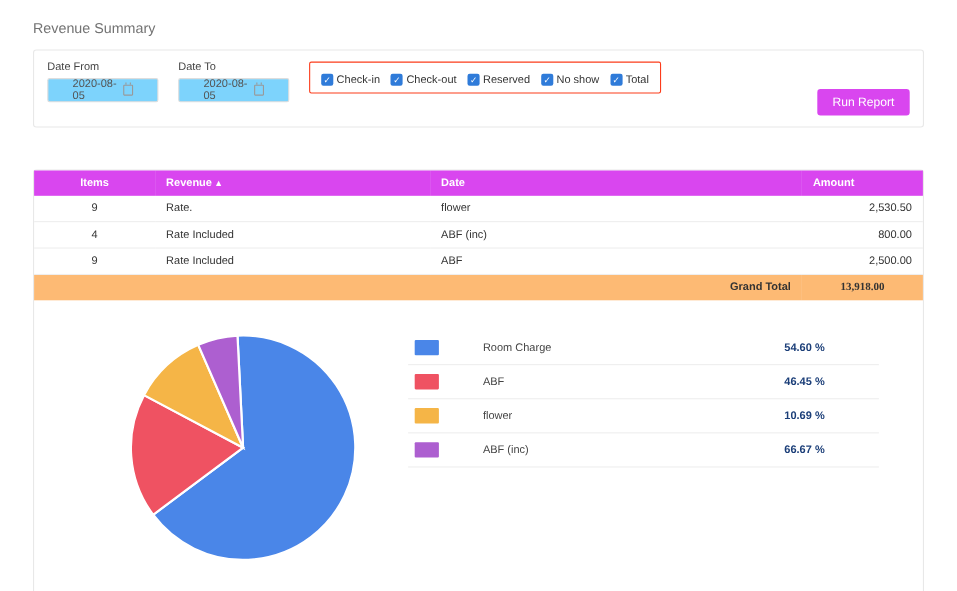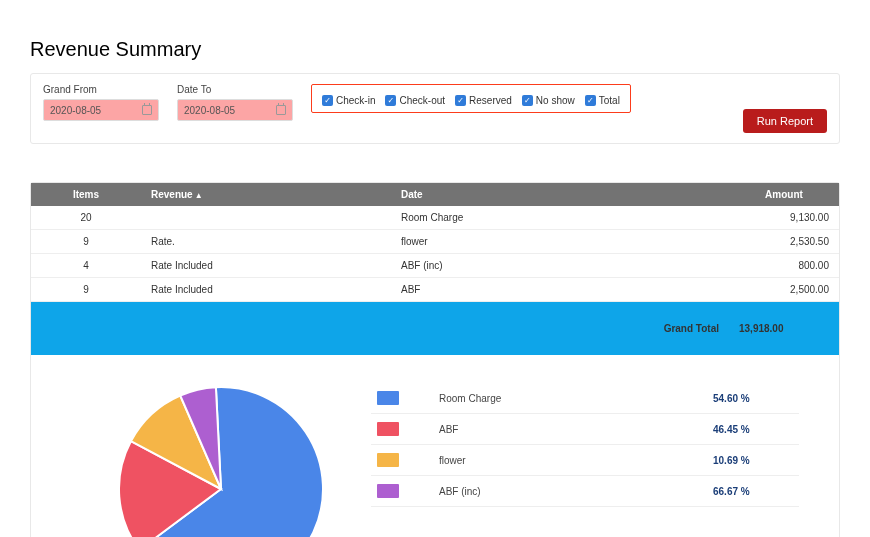--- a/index.html
+++ b/index.html
@@ -1,60 +1,60 @@
 <!DOCTYPE html>
 <html><head>
 <meta charset="utf-8">
 <style>
   * { box-sizing: border-box; margin: 0; padding: 0; }
   body { font-family: -apple-system, BlinkMacSystemFont, "Segoe UI", Arial, sans-serif; background: #fff; color: #333; font-size: 11px; }
   .page { padding: 18px 30px; }
-  .title { font-size: 20px; font-weight: 400; color: #000000; margin-bottom: 12px; margin-top: 20px; }
+  .title { font-size: 13px; font-weight: 400; color: #737373; margin-bottom: 12px; }
   .card { border: 1px solid #e8e8e8; border-radius: 3px; background: #fff; padding: 10px 12px; }
   .filters { display: flex; align-items: flex-start; gap: 18px; }
   .fgroup { display: flex; flex-direction: column; gap: 4px; }
   .flabel { font-size: 10px; color: #444; }
-  .date-input { display: flex; align-items: center; justify-content: space-between; border: 1px solid #ddd; border-radius: 2px; padding: 3px 6px; font-size: 10px; width: 116px; height: 22px; background: #fca5a5; color: #555; }
+  .date-input { display: flex; align-items: center; justify-content: space-between; border: 1px solid #ddd; border-radius: 2px; padding: 3px 22px; font-size: 10px; width: 101px; height: 22px; background: #7dd3fc; color: #555; }
   .cal-icon { width: 10px; height: 10px; border: 1px solid #999; border-radius: 1px; position: relative; }
   .cal-icon::before { content: ""; position: absolute; top: -3px; left: 1px; right: 1px; height: 2px; border-left: 1px solid #999; border-right: 1px solid #999; }
   .status-box { border: 1.5px solid #fc3c1b; border-radius: 2px; padding: 6px 10px 6px 10px; }
   .status-row { display: flex; gap: 10px; margin-top: 4px; flex-wrap: wrap; }
   .chk { display: inline-flex; align-items: center; gap: 3px; font-size: 10px; color: #333; }
   .chk-box { width: 11px; height: 11px; background: #2f7bd9; border-radius: 2px; display: inline-flex; align-items: center; justify-content: center; color: #fff; font-size: 8px; line-height: 1; }
   .spacer { flex: 1; }
-  .btn-run { background: #b91c1c; color: #fff; border: none; border-radius: 3px; padding: 6px 14px; font-size: 11px; cursor: pointer; align-self: center; margin-top: 25px; }
+  .btn-run { background: #d946ef; color: #fff; border: none; border-radius: 3px; padding: 6px 14px; font-size: 11px; cursor: pointer; align-self: center; margin-top: 25px; }
   .report-card { margin-top: 38px; padding: 0; }
   .tbl { width: 100%; border-collapse: collapse; font-size: 10px; }
-  .tbl thead th { background: #737373; color: #fff; font-weight: 600; padding: 6px 10px; text-align: left; }
+  .tbl thead th { background: #d946ef; color: #fff; font-weight: 600; padding: 6px 10px; text-align: left; }
   .tbl thead th.items { text-align: center; width: 110px; }
   .tbl thead th.cat { width: 250px; }
-  .tbl thead th.amt { text-align: center; width: 110px; }
+  .tbl thead th.amt { text-align: left; width: 110px; }
   .sort-caret { font-size: 8px; margin-left: 2px; }
   .tbl tbody td { border-bottom: 1px solid #eee; padding: 6px 10px; color: #333; }
   .tbl tbody td.items { text-align: center; }
   .tbl tbody td.amt { text-align: right; }
-  .tbl tfoot td { background: #0ea5e9; padding: 21px 10px; font-weight: 700; }
+  .tbl tfoot td { background: #fdba74; padding: 6px 10px; font-weight: 700; }
   .tbl tfoot td.gt-label { text-align: right; }
-  .tbl tfoot td.amt { text-align: left; }
+  .tbl tfoot td.amt { text-align: center; font-family: Liberation Serif, serif; }
   .chart-area { display: flex; gap: 40px; padding: 24px 40px 60px 80px; align-items: flex-start; }
   .pie-wrap { position: relative; width: 220px; height: 220px; }
   .legend-table { flex: 1; font-size: 10px; margin-top: 4px; }
   .legend-row { display: flex; align-items: center; border-bottom: 1px solid #eee; padding: 8px 6px; }
   .legend-swatch { width: 22px; height: 14px; border-radius: 1px; margin-right: 40px; }
   .legend-name { flex: 1; color: #444; }
   .legend-pct { width: 80px; color: #1b3e78; font-weight: 700; }
 </style>
 </head>
 <body>
 <div class="page">
   <div class="title">Revenue Summary</div>
 
   <div class="card filters">
     <div class="fgroup">
-      <span class="flabel">Grand From</span>
+      <span class="flabel">Date From</span>
       <div class="date-input">
         <span>2020-08-05</span>
         <span class="cal-icon"></span>
       </div>
     </div>
     <div class="fgroup">
       <span class="flabel">Date To</span>
       <div class="date-input">
         <span>2020-08-05</span>
         <span class="cal-icon"></span>
@@ -94,26 +94,20 @@
         <tr>
           <th class="items">Items</th>
           <th class="cat">
             <span>Revenue</span><span class="sort-caret">▲</span>
           </th>
           <th>Date</th>
           <th class="amt">Amount</th>
         </tr>
       </thead>
       <tbody id="tbody">
-          <tr>
-            <td class="items">20</td>
-            <td></td>
-            <td>Room Charge</td>
-            <td class="amt">9,130.00</td>
-          </tr>
           <tr>
             <td class="items">9</td>
             <td>Rate.</td>
             <td>flower</td>
             <td class="amt">2,530.50</td>
           </tr>
           <tr>
             <td class="items">4</td>
             <td>Rate Included</td>
             <td>ABF (inc)</td>

